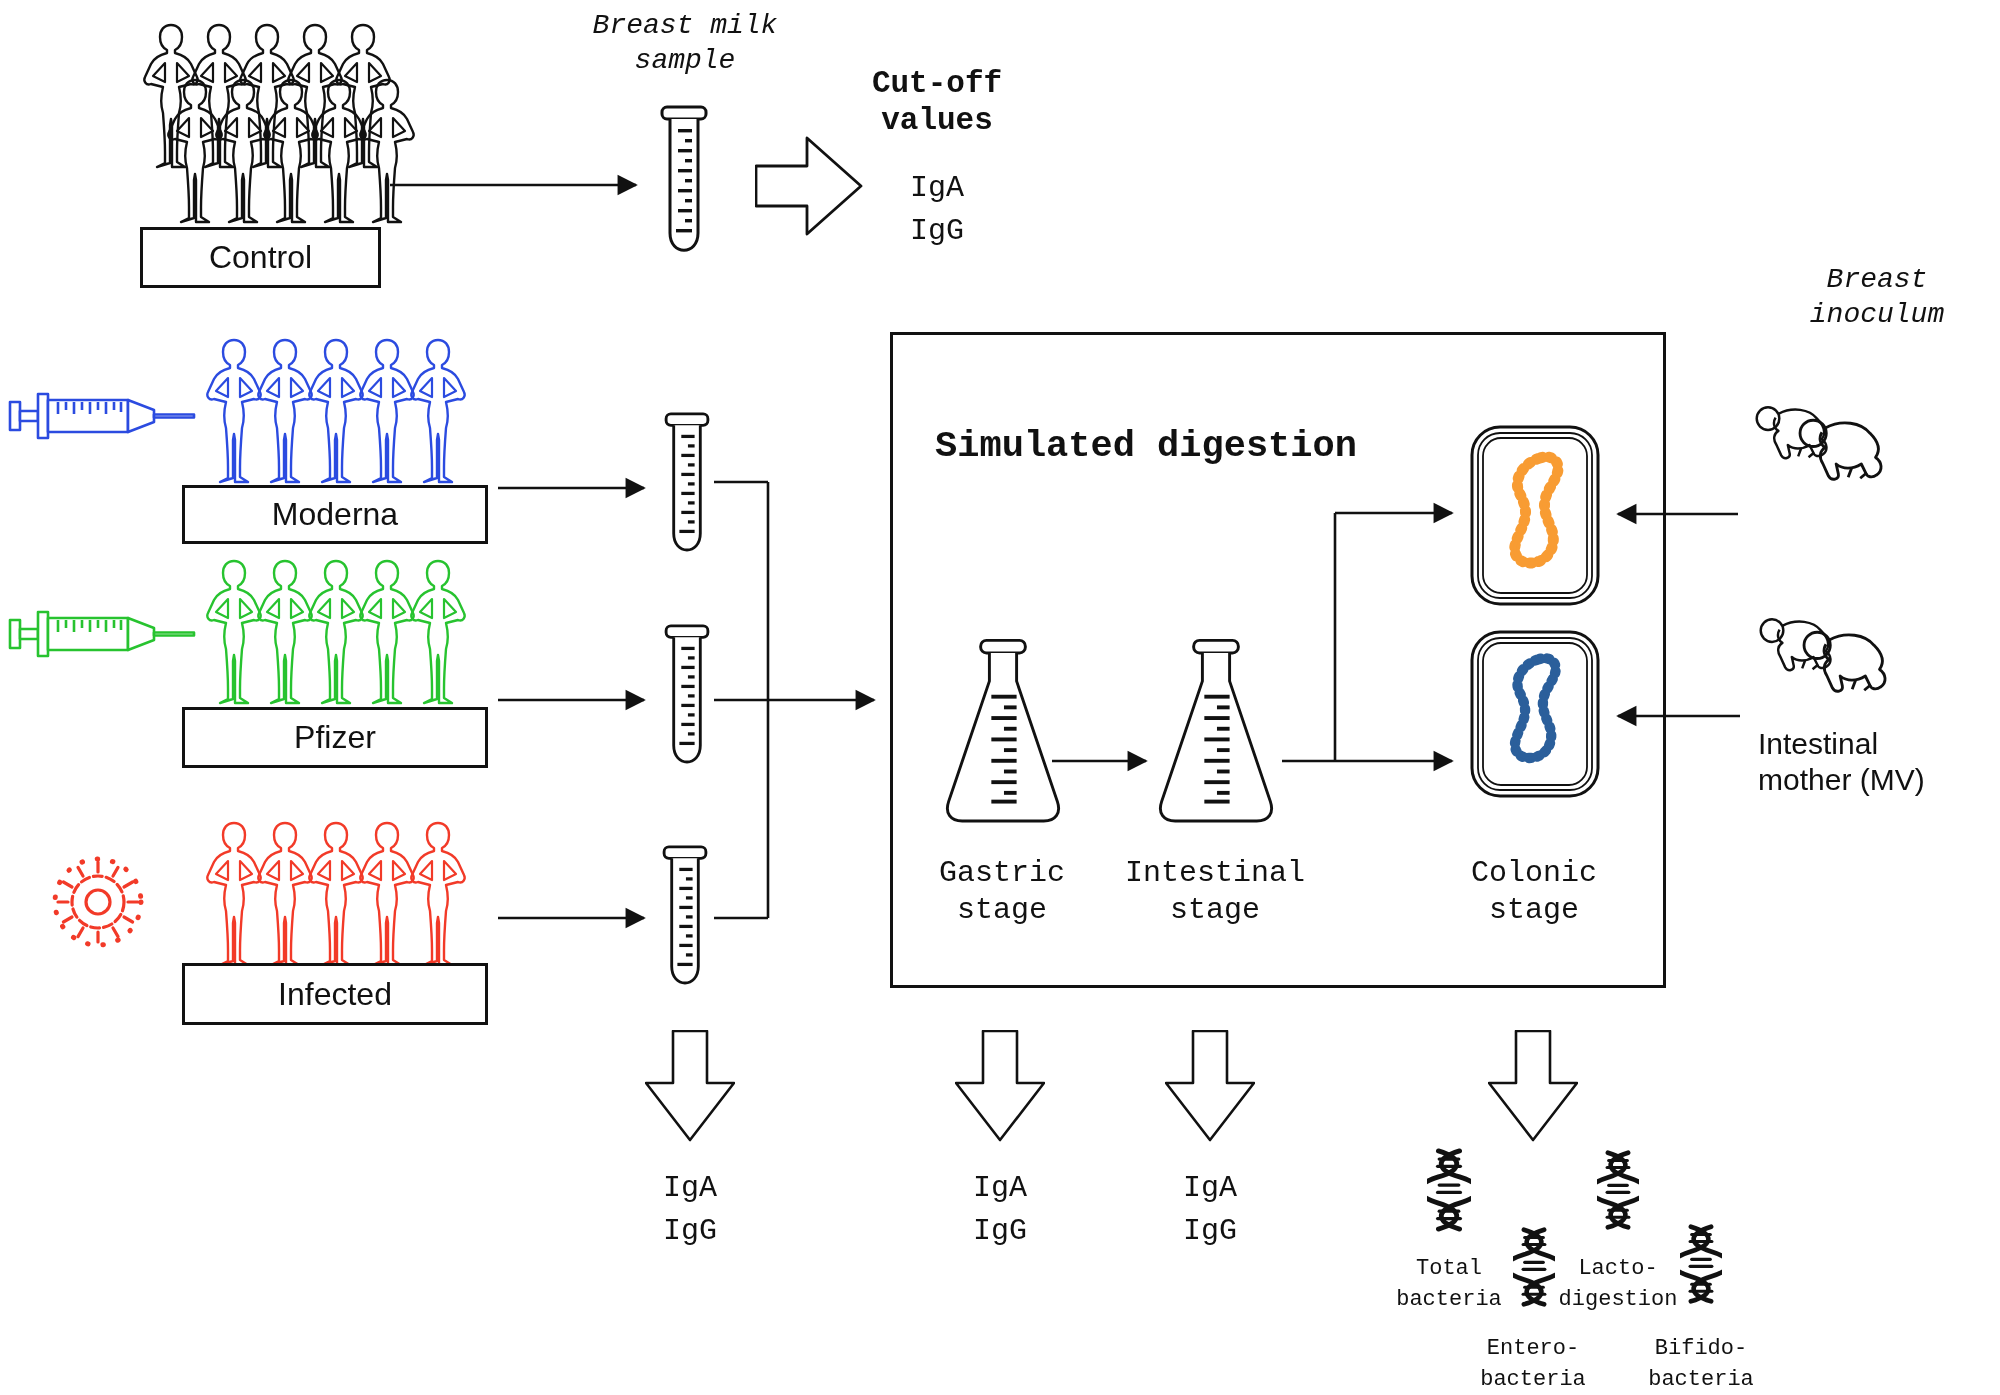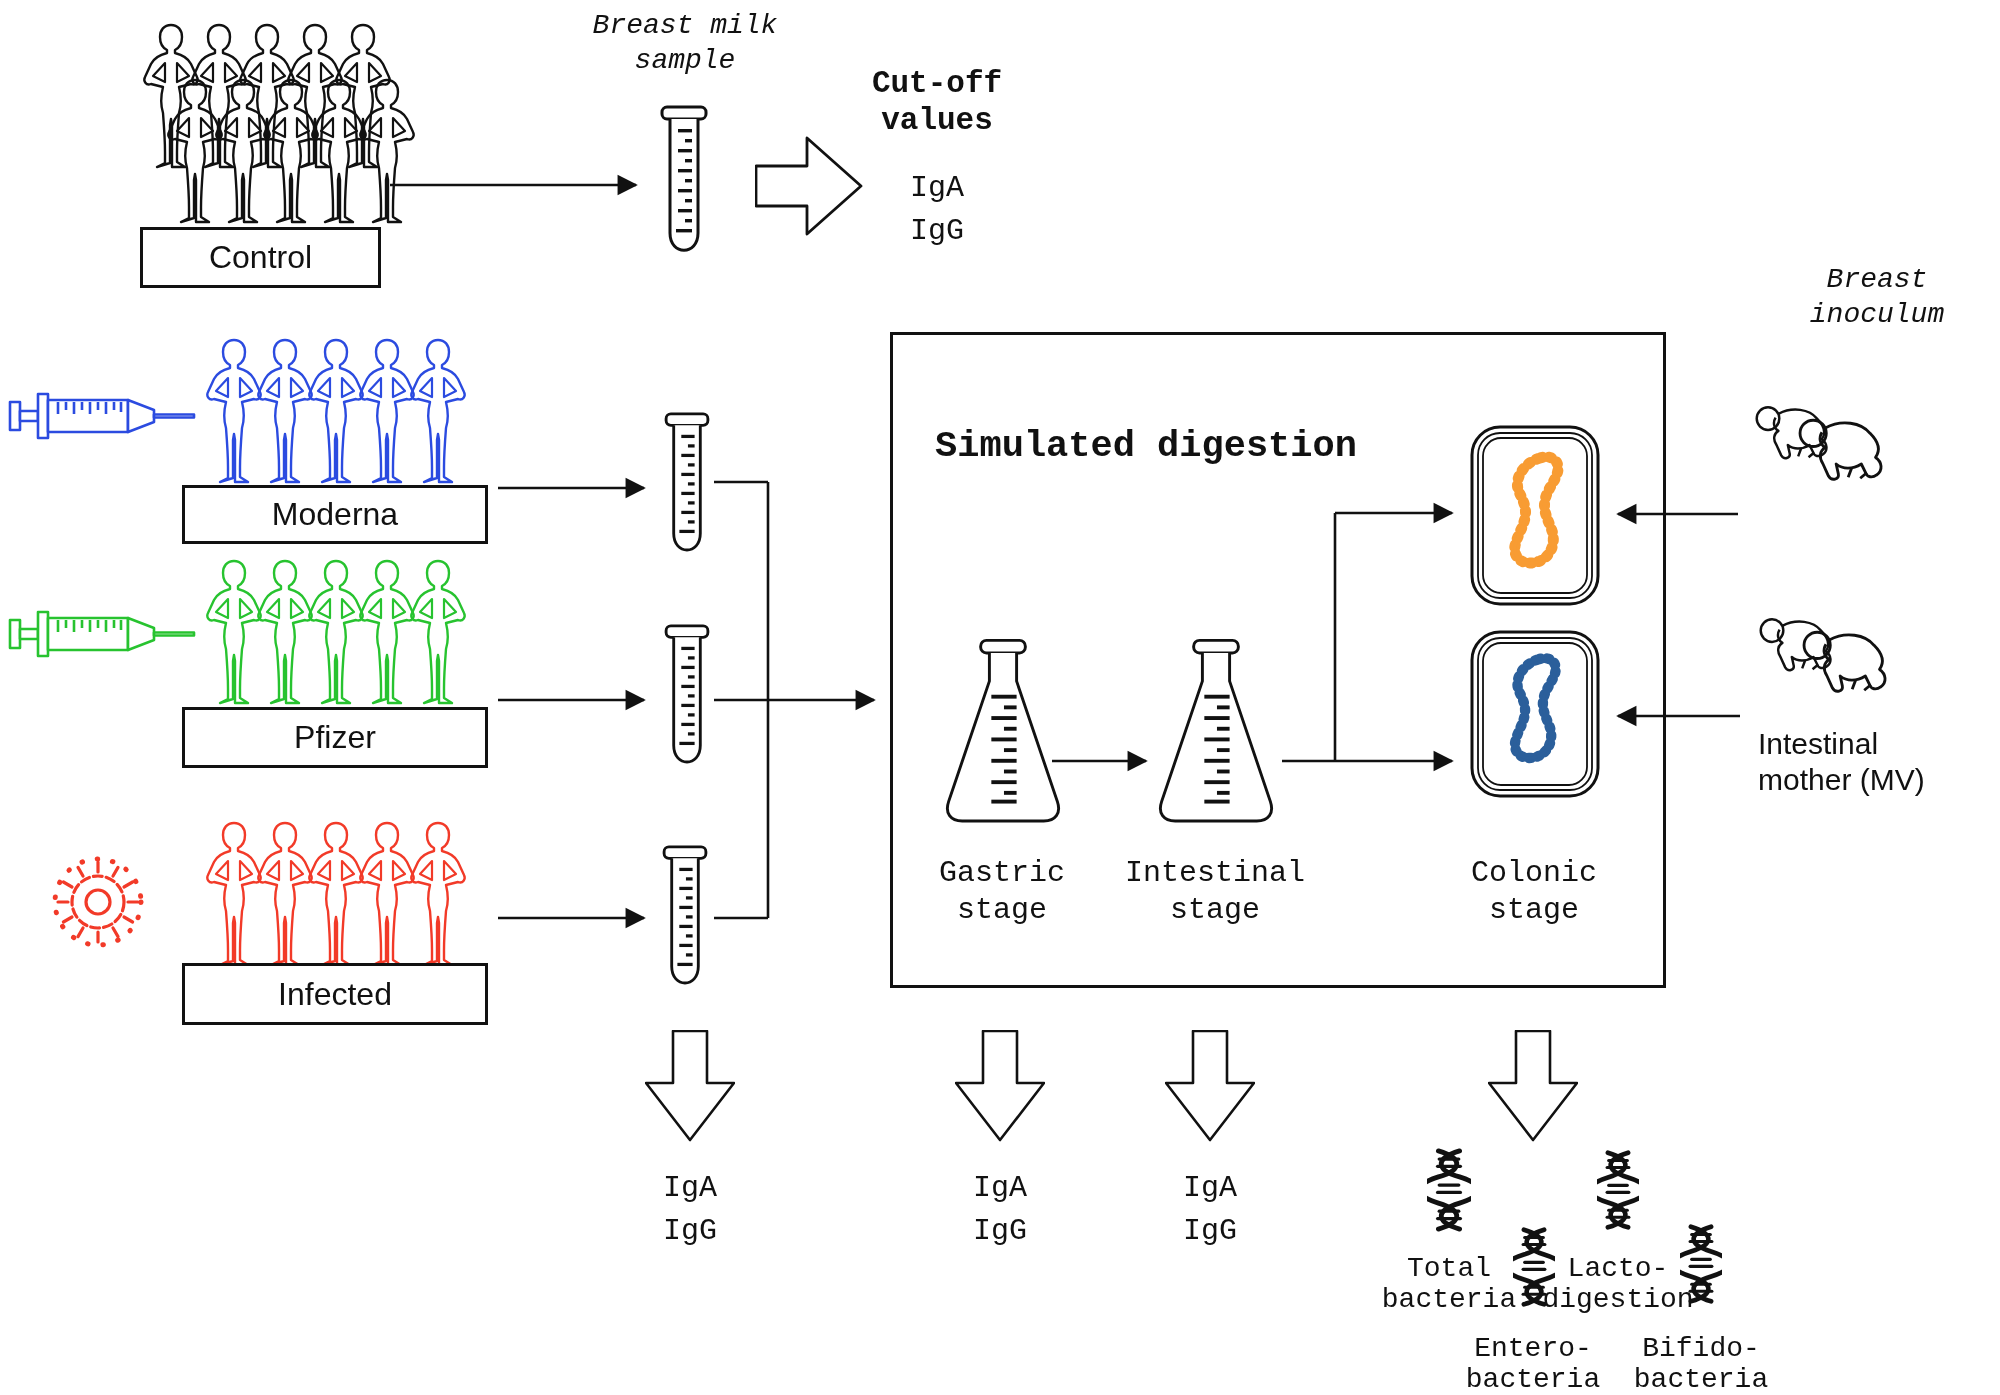--- a/index.html
+++ b/index.html
@@ -8,21 +8,21 @@
   .abs{position:absolute;}
   .ctr{text-align:center;transform:translateX(-50%);font-family:Liberation Mono, monospace;}
   .lbl-box{border:3px solid #111;background:#fff;display:flex;align-items:center;justify-content:center;
            font-size:32px;color:#111;text-align:right;}
   .big-title{font-size:37px;font-weight:700;white-space:nowrap;}
   .stage-lbl{font-size:30px;line-height:37px;}
   .ig{font-size:30px;line-height:43px;margin-top:15px;}
   .italic-lbl{font-style:italic;font-size:28px;line-height:35px;}
   .bold-lbl{font-weight:700;font-size:31px;line-height:37px;}
   .side-lbl{font-size:30px;line-height:36px;}
-  .dna-lbl{font-size:28px;line-height:31px;text-align:center;}
+  .dna-lbl{font-size:22px;line-height:31px;text-align:center;}
   svg{display:block;}
   .sim-box{border:3px solid #111;}
 </style>
 </head>
 <body>
 
 <div id="canvas">
 
   <svg width="0" height="0" style="position:absolute">
     <defs>

